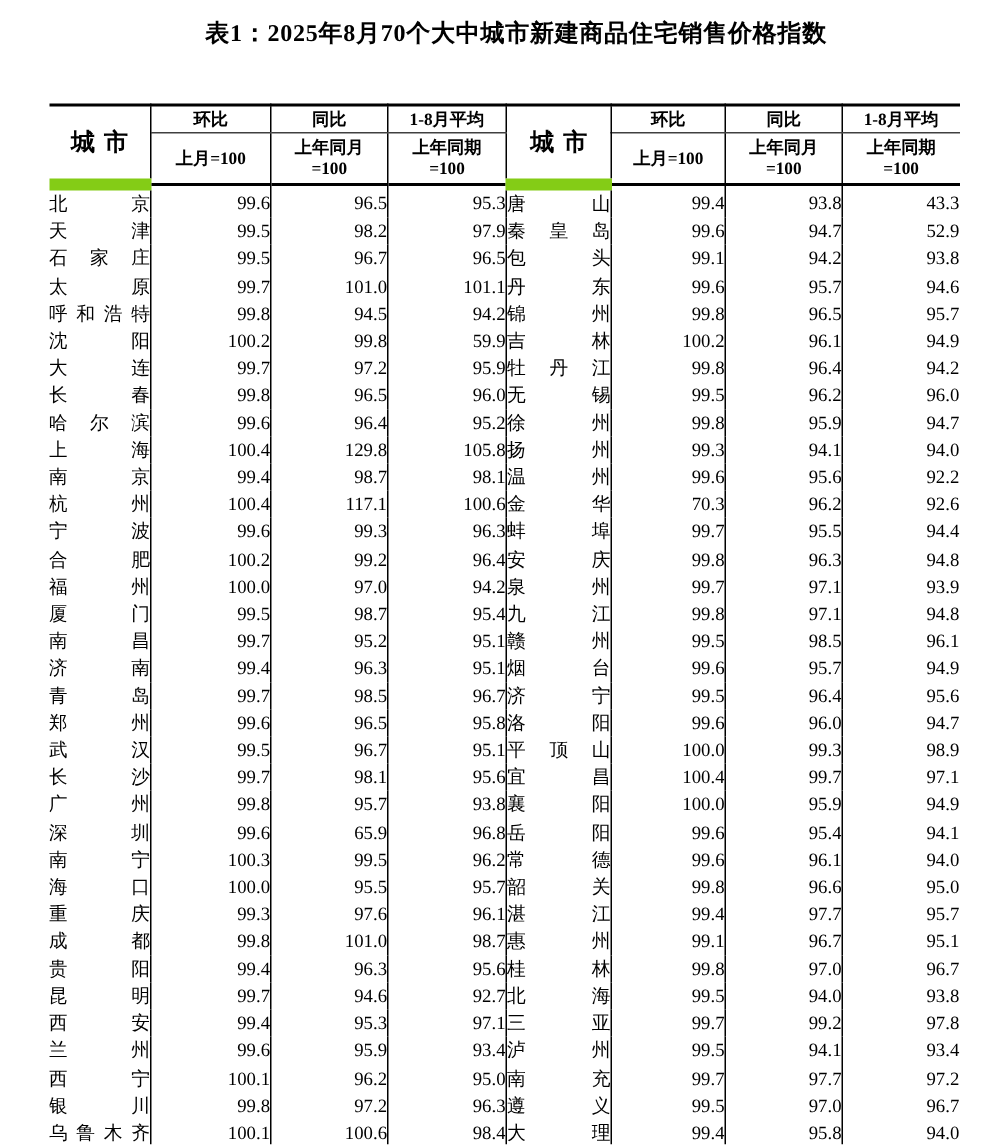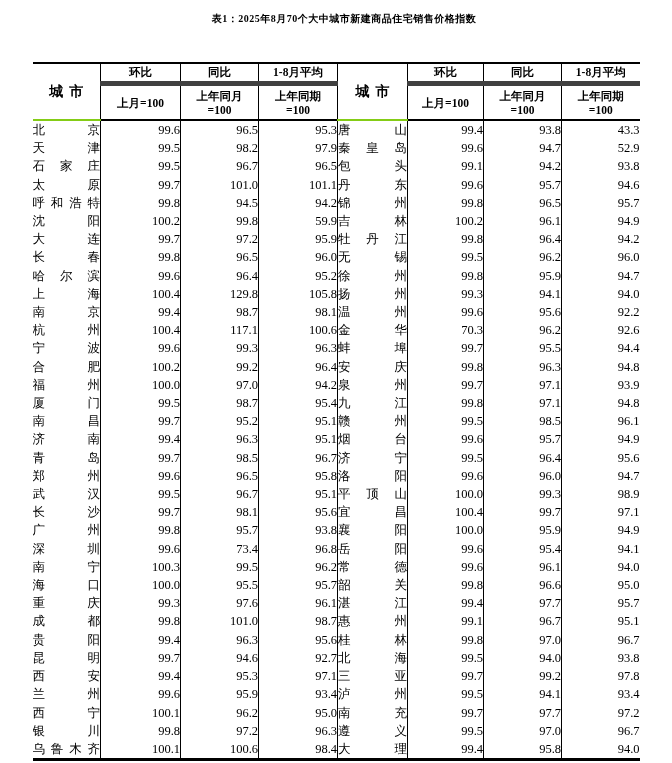--- a/index.html
+++ b/index.html
@@ -12,21 +12,21 @@
   .page {
     position: relative;
     width: 672px;
     height: 763px;
     background: #ffffff;
     overflow: hidden;
   }
   .title {
     margin: 0;
     padding-top: 12px;
-    font-size: 10px;
+    font-size: 16px;
     font-weight: bold;
     text-align: center;
     letter-spacing: 0.5px;
     color: #000000;
     padding-left: 16px;
   }
   table.price-table {
     border-collapse: collapse;
     table-layout: fixed;
     width: 607px;
@@ -45,32 +45,32 @@
     border-right: none;
   }
   thead th {
     font-weight: bold;
     font-size: 11.5px;
     text-align: center;
     vertical-align: middle;
   }
   tr.h1 th.mid-h {
     height: 17px;
-    border-bottom: 5px solid #404040;
+    border-bottom: 1px solid #404040;
   }
   tr.h2 th {
     height: 33px;
     line-height: 14px;
     border-bottom: 2px solid #000000;
   }
   th.city-h {
-    border-bottom: 2px solid #84cc16;
+    border-bottom: 8px solid #84cc16;
     letter-spacing: 6px;
     text-indent: 6px;
-    font-size: 14px;
+    font-size: 16px;
   }
   tbody td {
     height: 18.2px;
     line-height: 18.2px;
     font-size: 12.5px;
   }
   td.city-cell {
     text-align: justify;
     text-align-last: justify;
     padding: 0 8px;
@@ -345,21 +345,21 @@
           <td class="num-cell">95.7</td>
           <td class="num-cell">93.8</td>
           <td class="city-cell">襄阳</td>
           <td class="num-cell">100.0</td>
           <td class="num-cell">95.9</td>
           <td class="num-cell">94.9</td>
         </tr>
         <tr>
           <td class="city-cell">深圳</td>
           <td class="num-cell">99.6</td>
-          <td class="num-cell">73.4</td>
+          <td class="num-cell">65.9</td>
           <td class="num-cell">96.8</td>
           <td class="city-cell">岳阳</td>
           <td class="num-cell">99.6</td>
           <td class="num-cell">95.4</td>
           <td class="num-cell">94.1</td>
         </tr>
         <tr>
           <td class="city-cell">南宁</td>
           <td class="num-cell">100.3</td>
           <td class="num-cell">99.5</td>

